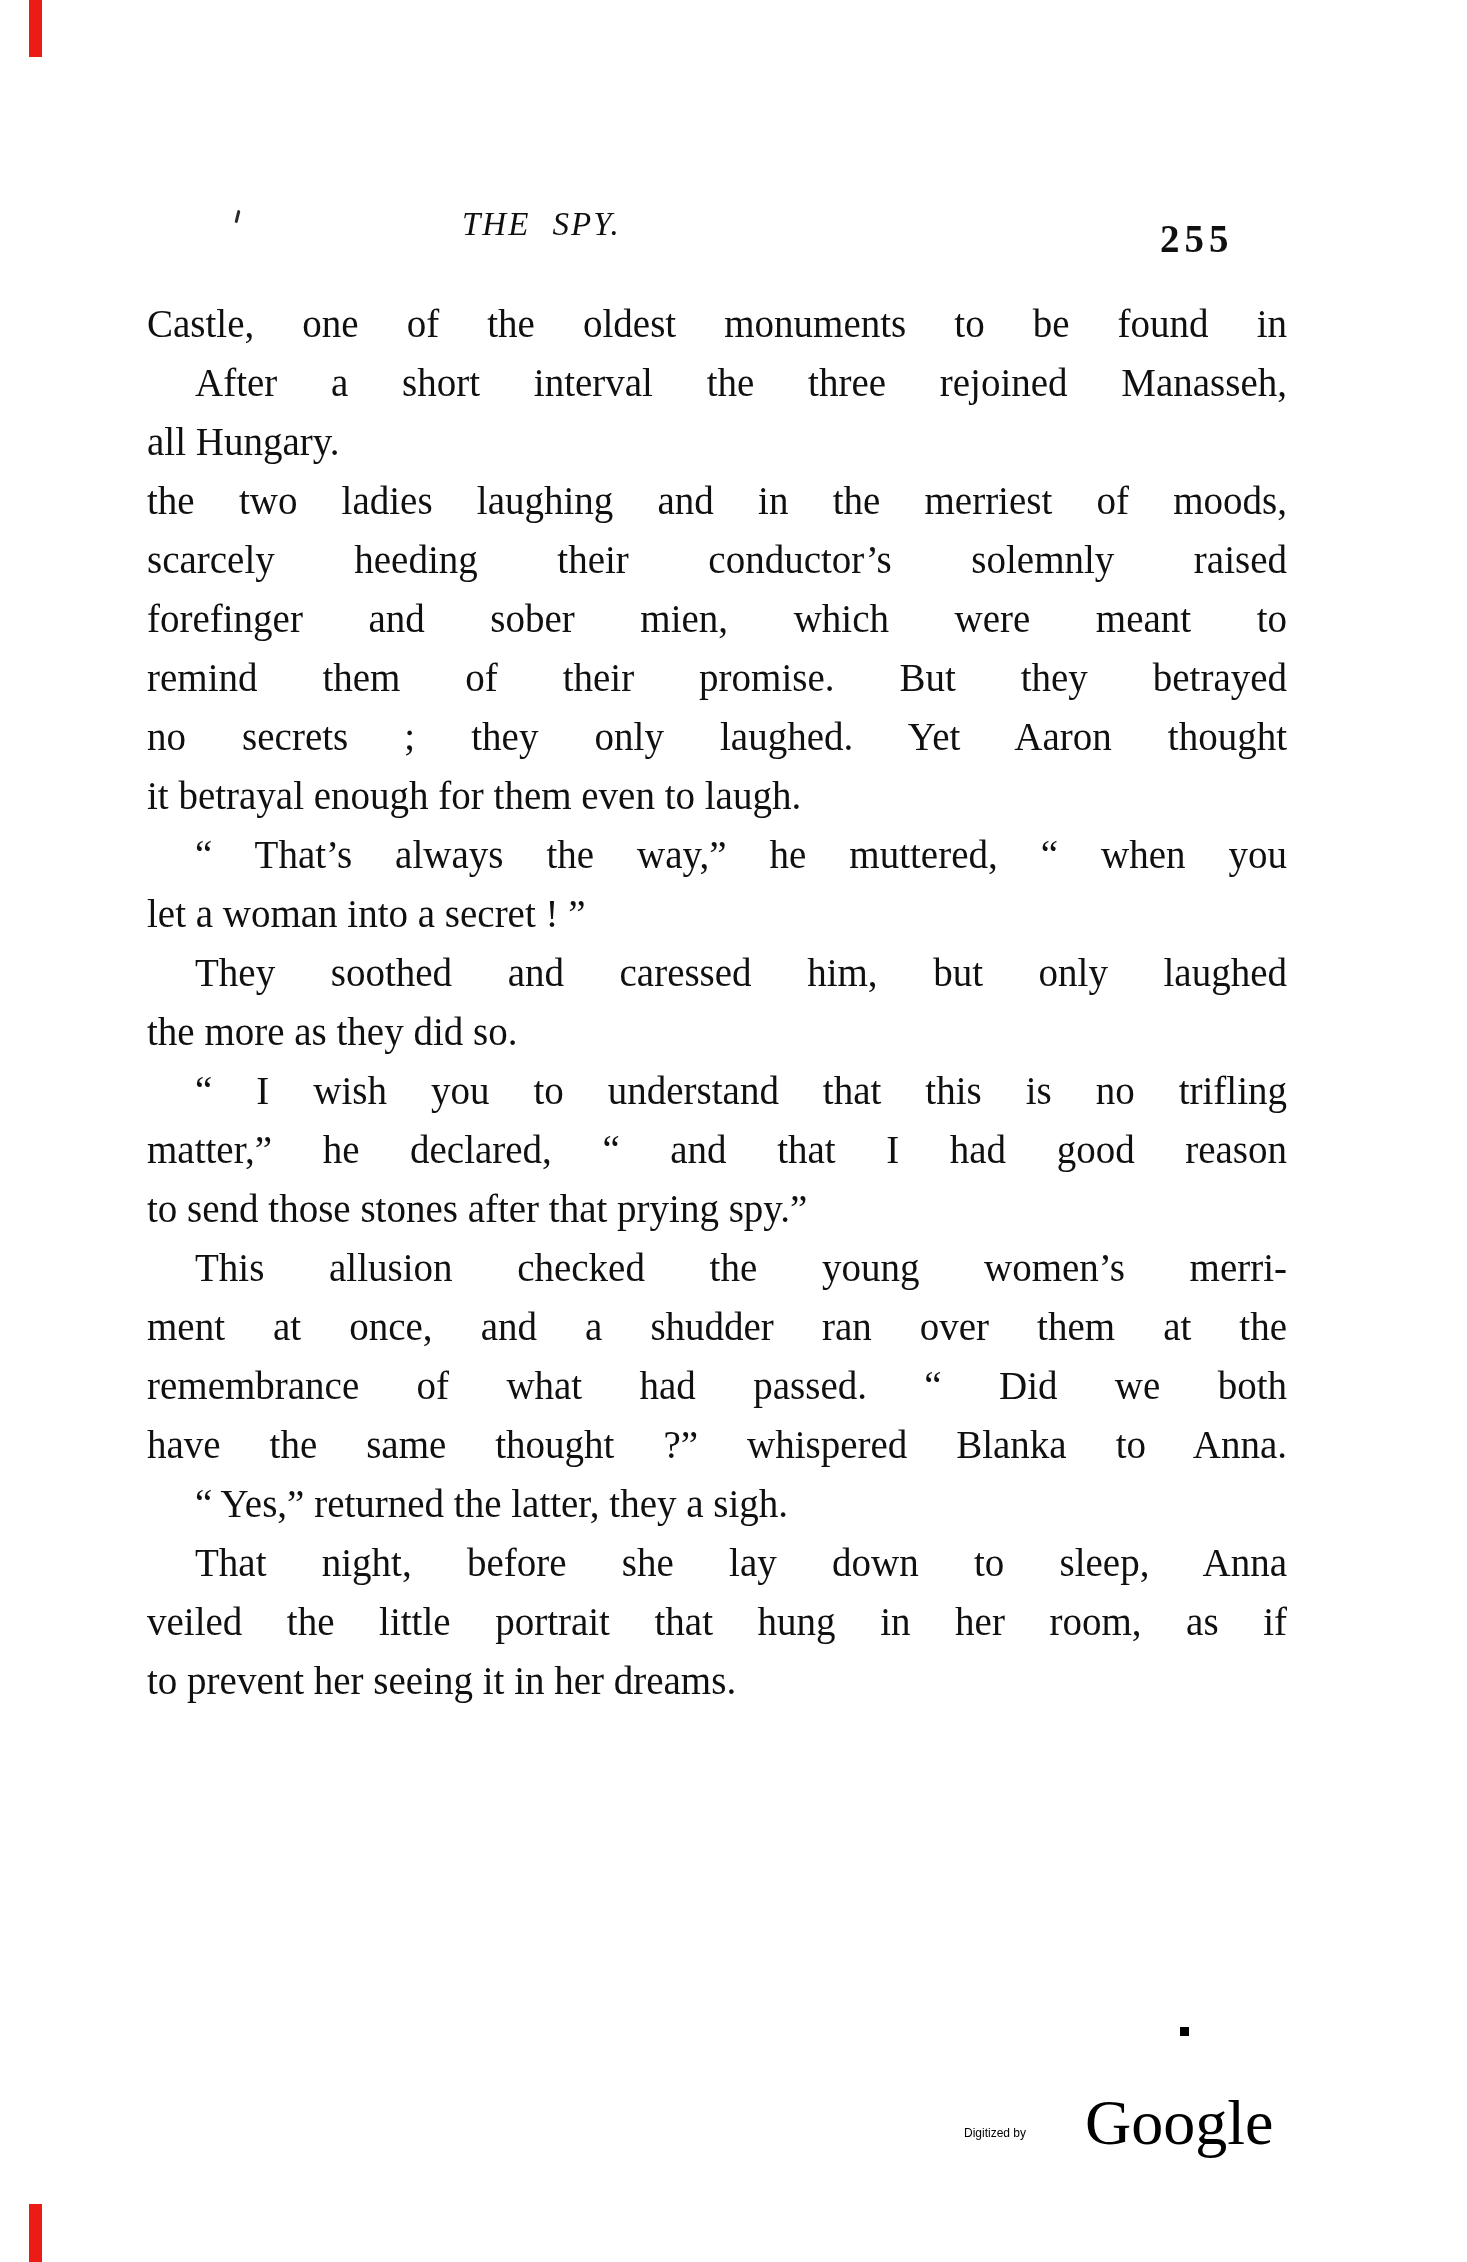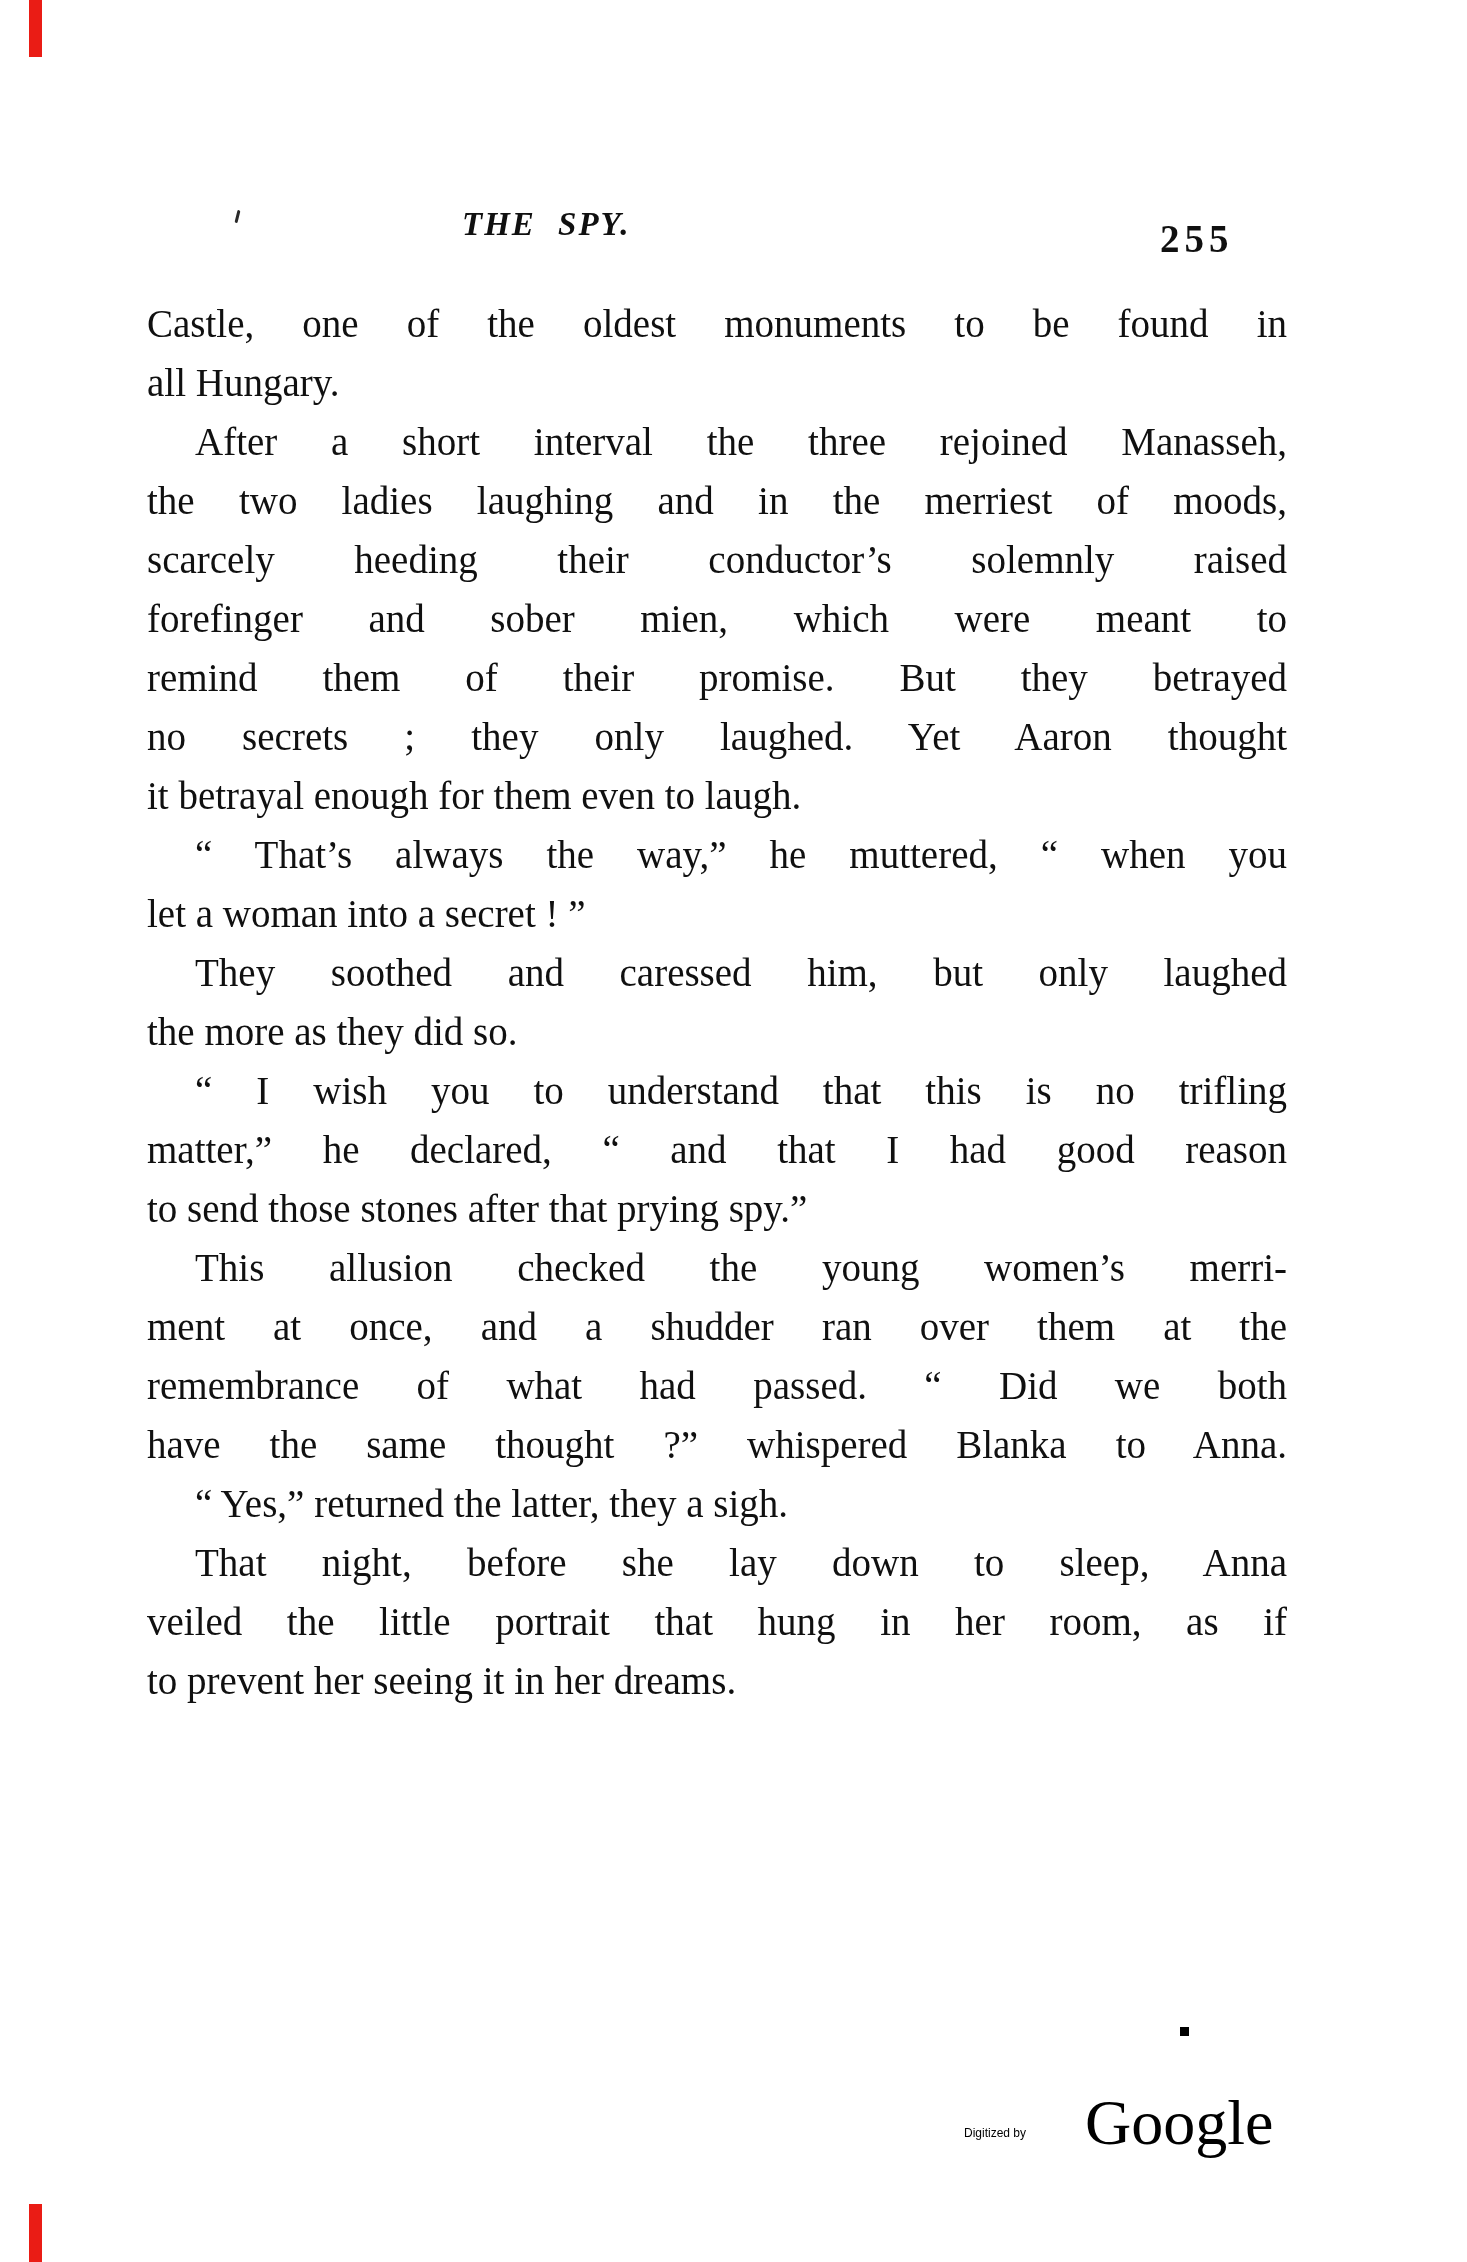--- a/index.html
+++ b/index.html
@@ -6,21 +6,21 @@
   body {
     width: 1467px; height: 2262px;
     background: #ffffff;
     position: relative;
     overflow: hidden;
     font-family: "Liberation Serif", serif;
     color: #101010;
   }
   .running-title {
     position: absolute; left: 462px; top: 206px;
-    font-style: italic; font-weight: bold;
+    font-style: italic; font-weight: normal;
     font-size: 33px; letter-spacing: 2px; word-spacing: 12px;
     white-space: nowrap;
   }
   .page-number {
     position: absolute; left: 1160px; top: 216px;
     font-size: 39px; font-weight: bold; letter-spacing: 5px;
   }
   .tick-artifact {
     position: absolute; left: 236px; top: 210px;
     width: 3px; height: 13px; background: #2a2a2a;
@@ -57,22 +57,22 @@
 </style>
 </head>
 <body>
 
 <div class="running-title">THE SPY.</div>
 <div class="page-number">255</div>
 <div class="tick-artifact"></div>
 
 <div class="body-text">
   <div class="line j">Castle, one of the oldest monuments to be found in</div>
+  <div class="line j ind">After a short interval the three rejoined Manasseh,</div>
   <div class="line l">all Hungary.</div>
-  <div class="line j ind">After a short interval the three rejoined Manasseh,</div>
   <div class="line j">the two ladies laughing and in the merriest of moods,</div>
   <div class="line j">scarcely heeding their conductor’s solemnly raised</div>
   <div class="line j">forefinger and sober mien, which were meant to</div>
   <div class="line j">remind them of their promise.  But they betrayed</div>
   <div class="line j">no secrets ; they only laughed.  Yet Aaron thought</div>
   <div class="line l">it betrayal enough for them even to laugh.</div>
   <div class="line j ind">“ That’s always the way,” he muttered, “ when you</div>
   <div class="line l">let a woman into a secret ! ”</div>
   <div class="line j ind">They soothed and caressed him, but only laughed</div>
   <div class="line l">the more as they did so.</div>

